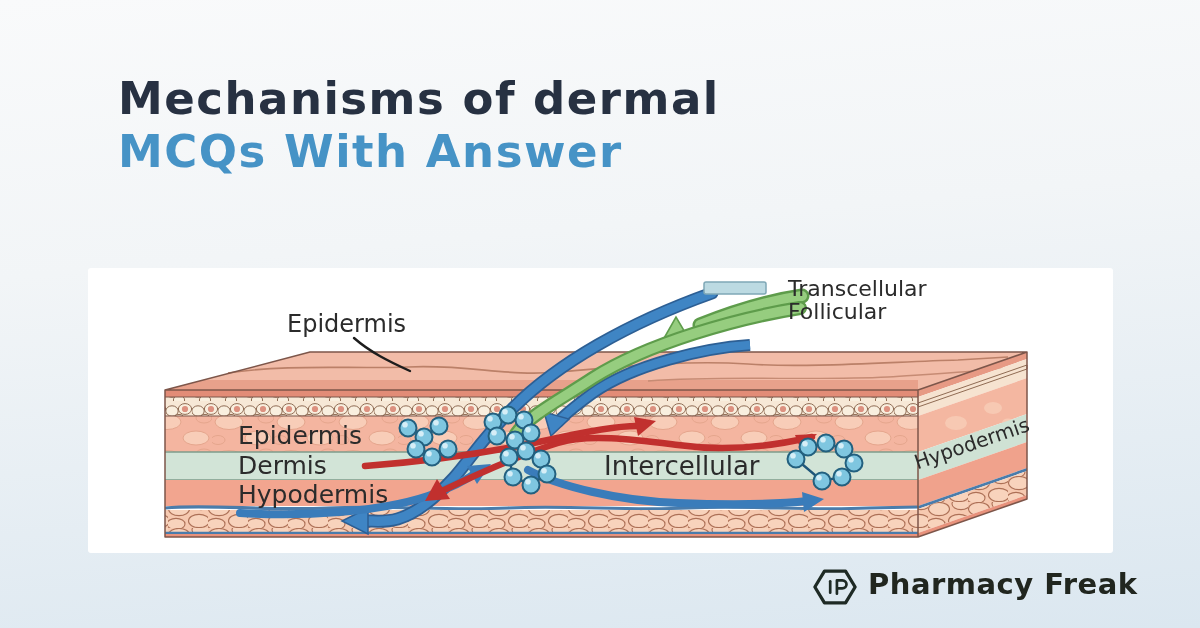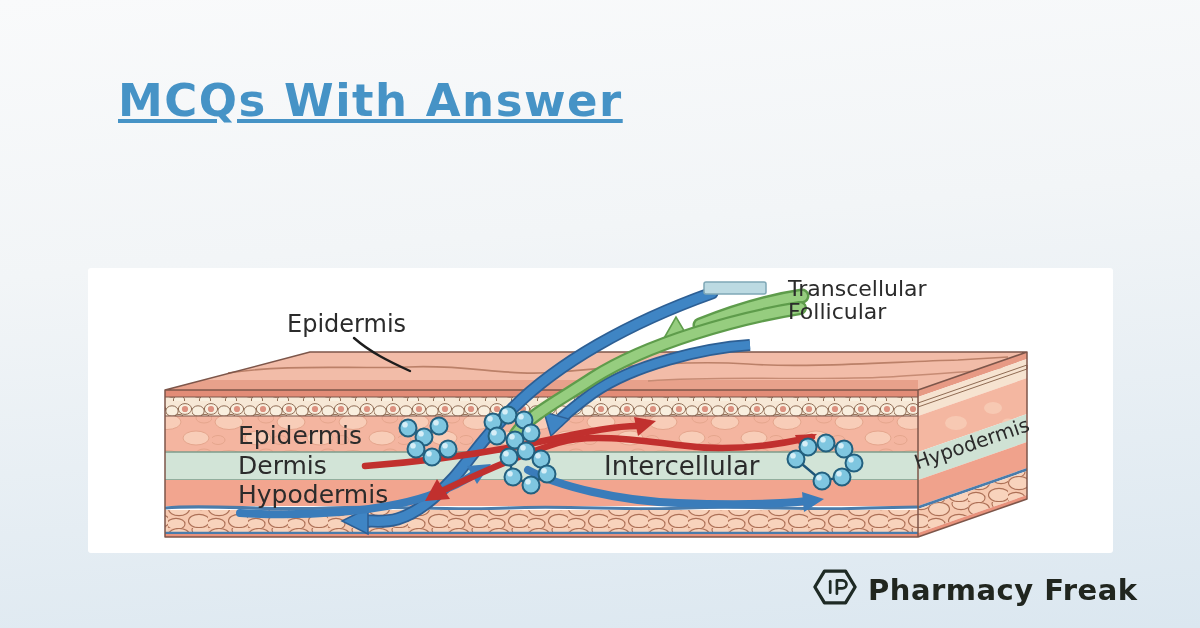--- a/index.html
+++ b/index.html
@@ -3,34 +3,35 @@
 <meta charset="utf-8">
 <style>
   html,body{margin:0;padding:0;}
   body{
     width:1200px;height:628px;position:relative;overflow:hidden;
     background:linear-gradient(175deg,#f9fafb 0%,#f2f5f7 38%,#dbe7f0 100%);
     font-family:"DejaVu Sans",sans-serif;
   }
   .title-block{position:absolute;left:118px;top:74px;}
   .title-line{font-weight:bold;font-size:45px;line-height:1.13;letter-spacing:1.5px;color:#273142;}
-  .title-sub{font-weight:bold;font-size:45px;line-height:1.13;letter-spacing:1.5px;color:#4693c6;margin-top:2px;text-decoration:underline;}
+  .title-sub{font-weight:bold;font-size:45px;line-height:1.13;letter-spacing:1.5px;color:#4693c6;margin-top:2px;}
   .panel{
     position:absolute;left:88px;top:268px;width:1025px;height:285px;
     background:#ffffff;border-radius:3px;
   }
   .panel svg{display:block;width:1025px;height:285px;}
-  .brand{position:absolute;left:812px;top:567px;display:flex;align-items:flex-end;}
+  .brand{position:absolute;left:812px;top:567px;display:flex;align-items:flex-start;}
   .brand-text{font-weight:bold;font-size:29px;letter-spacing:0.5px;color:#21261f;margin-left:10px;}
   svg text{font-family:"DejaVu Sans",sans-serif;fill:#2b2b2b;}
 </style>
 </head>
 <body>
 
 <div class="title-block">
+  <div class="title-line">Mechanisms of dermal</div>
   <div class="title-sub">MCQs With Answer</div>
 </div>
 
 <div class="panel">
 <svg viewBox="0 0 1025 285">
   <defs>
     <pattern id="pebSC" width="26" height="19" patternUnits="userSpaceOnUse">
       <rect width="26" height="19" fill="#f7e8d6"></rect>
       <ellipse cx="6" cy="10" rx="6.2" ry="5.2" fill="#f9efdf" stroke="#8f6b53" stroke-width="1"></ellipse>
       <ellipse cx="19" cy="8" rx="6.6" ry="5.4" fill="#f9efdf" stroke="#8f6b53" stroke-width="1"></ellipse>

